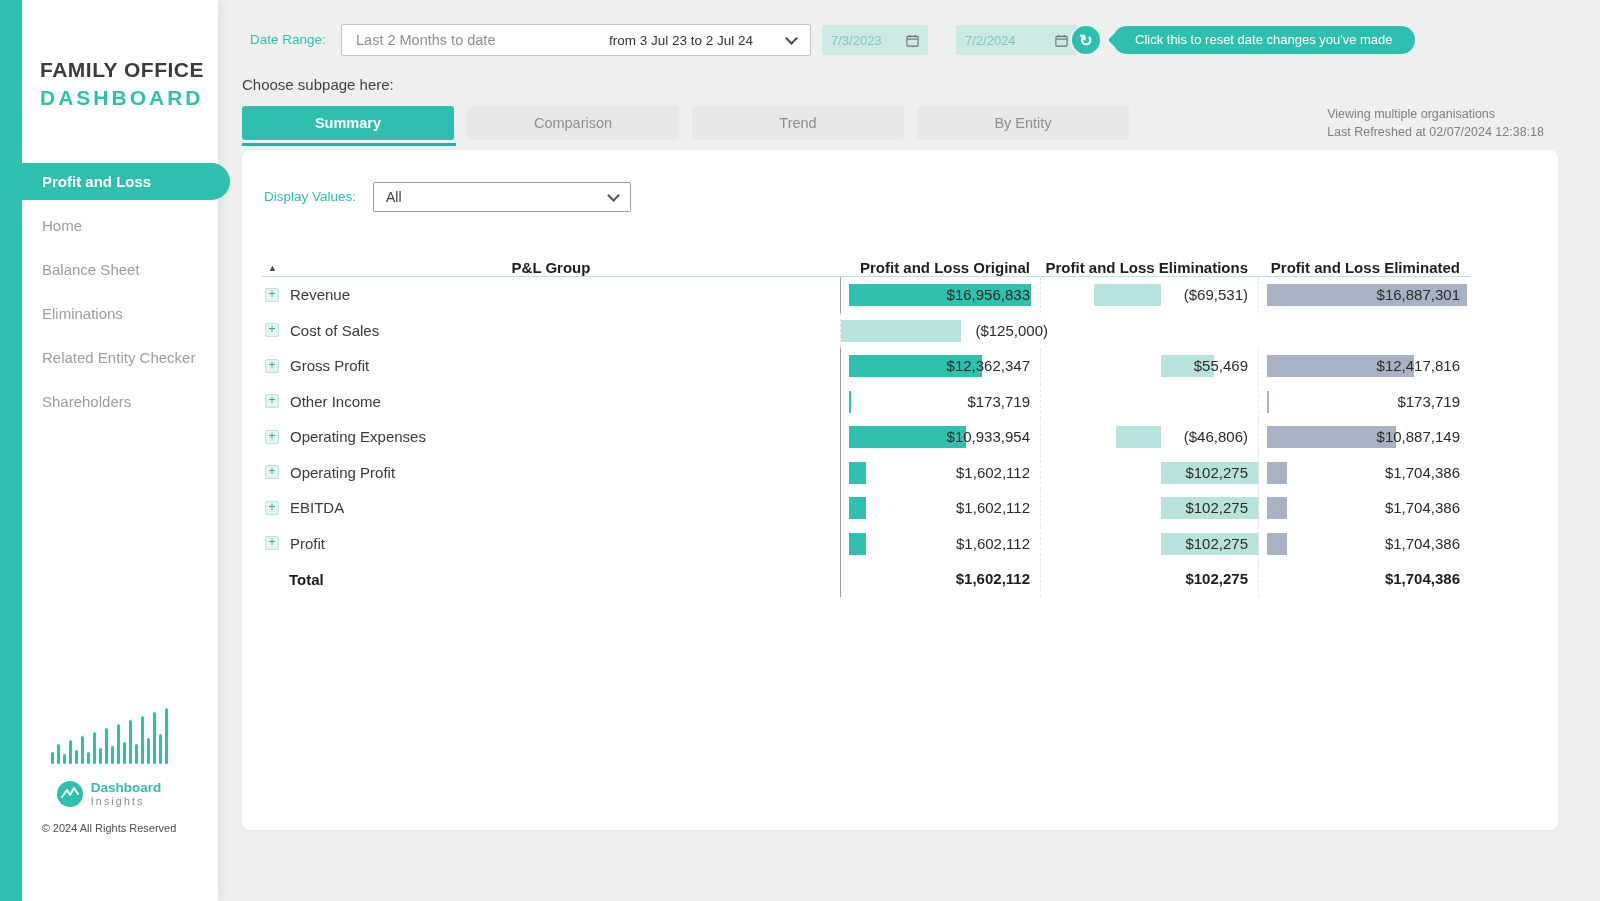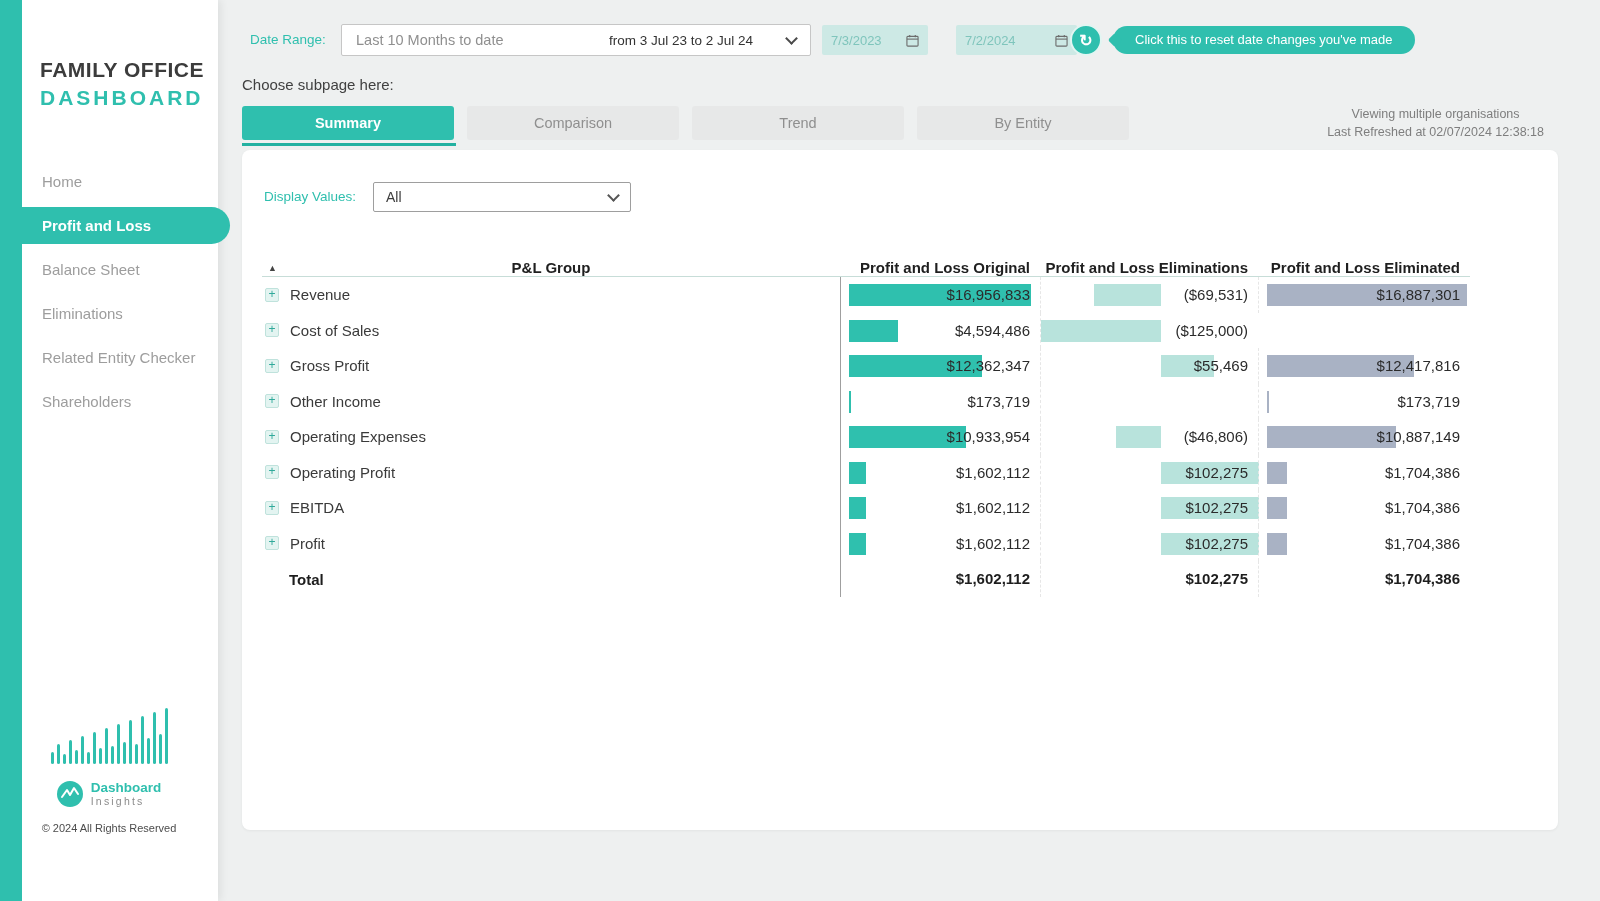--- a/index.html
+++ b/index.html
@@ -43,21 +43,21 @@
   .refresh{position:absolute;left:1070px;top:24px;width:32px;height:32px;border-radius:50%;background:var(--teal);color:#fff;border:2px solid #e3f5f2;font-size:16px;font-weight:bold;display:flex;align-items:center;justify-content:center;cursor:pointer;z-index:2;}
   .tooltip{position:absolute;left:1113px;top:26px;height:28px;line-height:28px;padding:0 22px;background:var(--teal);color:#fff;font-size:13px;border-radius:14px;white-space:nowrap;}
   .tooltip::before{content:'';position:absolute;left:-3px;top:9px;width:10px;height:10px;background:var(--teal);transform:rotate(45deg);border-radius:2px;}
 
   
   .subpage-label{position:absolute;left:242px;top:76px;font-size:15px;color:#414141;}
   .tabs{position:absolute;left:242px;top:106px;display:flex;gap:13px;}
   .tab{position:relative;width:212px;height:34px;background:#e7e8e8;color:#8f8f8f;font-size:14.5px;border:none;border-radius:3px;font-family:inherit;cursor:pointer;}
   .tab.active{background:var(--teal);color:#fff;font-weight:bold;}
   .tab.active::after{content:'';position:absolute;left:0;right:-2px;bottom:-6px;height:3px;background:#23b1a1;}
-  .status{position:absolute;right:56px;top:105px;text-align:center;font-size:12.5px;color:#7e7e7e;line-height:18px;}
+  .status{position:absolute;right:56px;top:105px;text-align:left;font-size:12.5px;color:#7e7e7e;line-height:18px;}
 
   
   .card{position:absolute;left:242px;top:150px;width:1316px;height:680px;background:#fff;border-radius:8px;box-shadow:0 1px 3px rgba(0,0,0,.05);}
   .dv-label{position:absolute;left:22px;top:32px;line-height:30px;font-size:13.5px;color:var(--teal);}
   .dv-select{position:absolute;left:131px;top:32px;width:258px;height:30px;border:1px solid #9e9e9e;border-radius:2px;display:flex;align-items:center;padding:0 12px;font-size:14px;color:#3c3c3c;cursor:pointer;background:#fff;}
   .dv-select .chev{margin-left:auto;border-color:#555;}
 
   
   .pnl-table{position:absolute;left:20px;top:88px;width:1208px;}
   .thead{position:relative;display:flex;height:39px;align-items:center;border-bottom:1px solid #c7ddd8;}
@@ -89,22 +89,22 @@
 
 <div class="canvas">
 
   <aside class="sidebar">
     <div class="accent-strip"></div>
     <div class="logo">
       <div class="logo-l1">FAMILY OFFICE</div>
       <div class="logo-l2">DASHBOARD</div>
     </div>
     <nav class="nav">
+        <div class="nav-item active">Profit and Loss</div>
         <div class="nav-item">Home</div>
-        <div class="nav-item active">Profit and Loss</div>
         <div class="nav-item">Balance Sheet</div>
         <div class="nav-item">Eliminations</div>
         <div class="nav-item">Related Entity Checker</div>
         <div class="nav-item">Shareholders</div>
       </nav>
     <div class="waveform">
         <div class="wbar" style="height: 12px;"></div>
         <div class="wbar" style="height: 20px;"></div>
         <div class="wbar" style="height: 10px;"></div>
         <div class="wbar" style="height: 24px;"></div>
@@ -133,21 +133,21 @@
       <div>
         <div class="brand-l1">Dashboard</div>
         <div class="brand-l2">Insights</div>
       </div>
     </div>
     <div class="copyright">© 2024 All Rights Reserved</div>
   </aside>
 
   <span class="dr-label">Date Range:</span>
   <div class="preset">
-    <span class="preset-value">Last 10 Months to date</span>
+    <span class="preset-value">Last 2 Months to date</span>
     <span class="preset-detail">from 3 Jul 23 to 2 Jul 24</span>
     <span class="chev"></span>
   </div>
   <div class="datefield df1">
     <span>7/3/2023</span>
     <svg width="13" height="13" viewBox="0 0 14 14">
       <rect x="1" y="2.5" width="12" height="10.5" rx="1" fill="none" stroke="#6d6d6d" stroke-width="1.2"></rect>
       <line x1="1" y1="5.5" x2="13" y2="5.5" stroke="#6d6d6d" stroke-width="1.2"></line>
       <line x1="4" y1="1" x2="4" y2="3.5" stroke="#6d6d6d" stroke-width="1.2"></line>
       <line x1="10" y1="1" x2="10" y2="3.5" stroke="#6d6d6d" stroke-width="1.2"></line>
@@ -219,24 +219,20 @@
             <div class="cell val c-elimd">
               <div class="bar bar3" style="left: 8px; width: 200px;"></div>
               <span class="vtext">$16,887,301</span>
             </div>
           </div>
           <div class="trow">
             <div class="cell c-group">
               <span class="expand">+</span>
               <span class="glabel">Cost of Sales</span>
             </div>
-            <div class="cell val c-orig">
-              <div class="bar bar1" style="left: 8px; width: 49.3132px;"></div>
-              <span class="vtext">$4,594,486</span>
-            </div>
             <div class="cell val c-elim">
               <div class="bar bar2" style="left: 0px; width: 119.899px;"></div>
               <span class="vtext">($125,000)</span>
             </div>
           </div>
           <div class="trow">
             <div class="cell c-group">
               <span class="expand">+</span>
               <span class="glabel">Gross Profit</span>
             </div>

